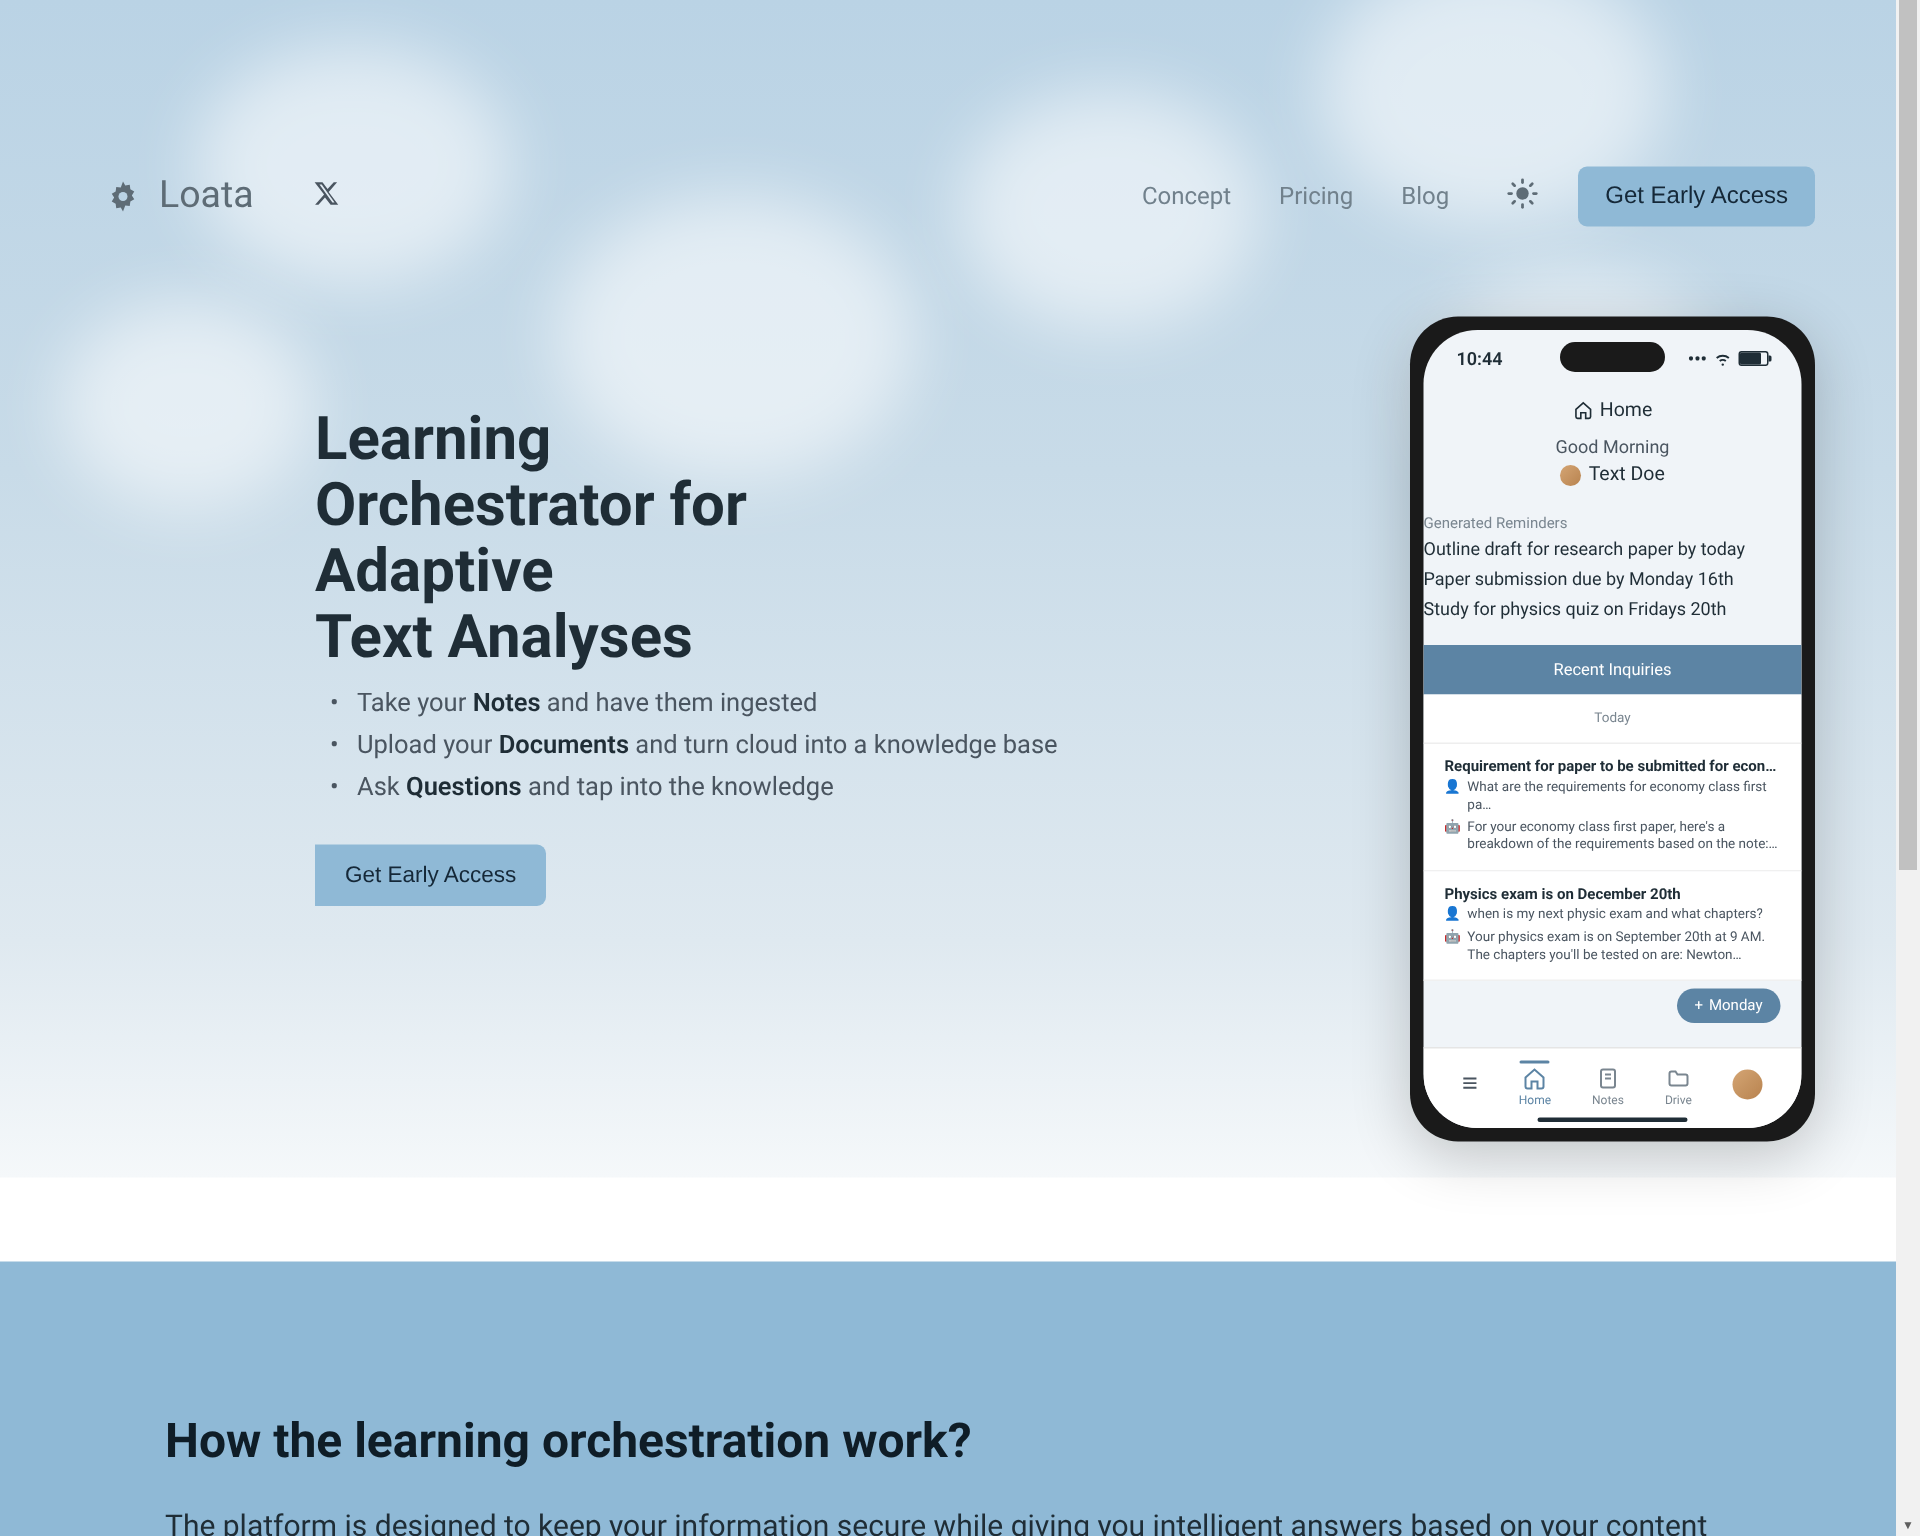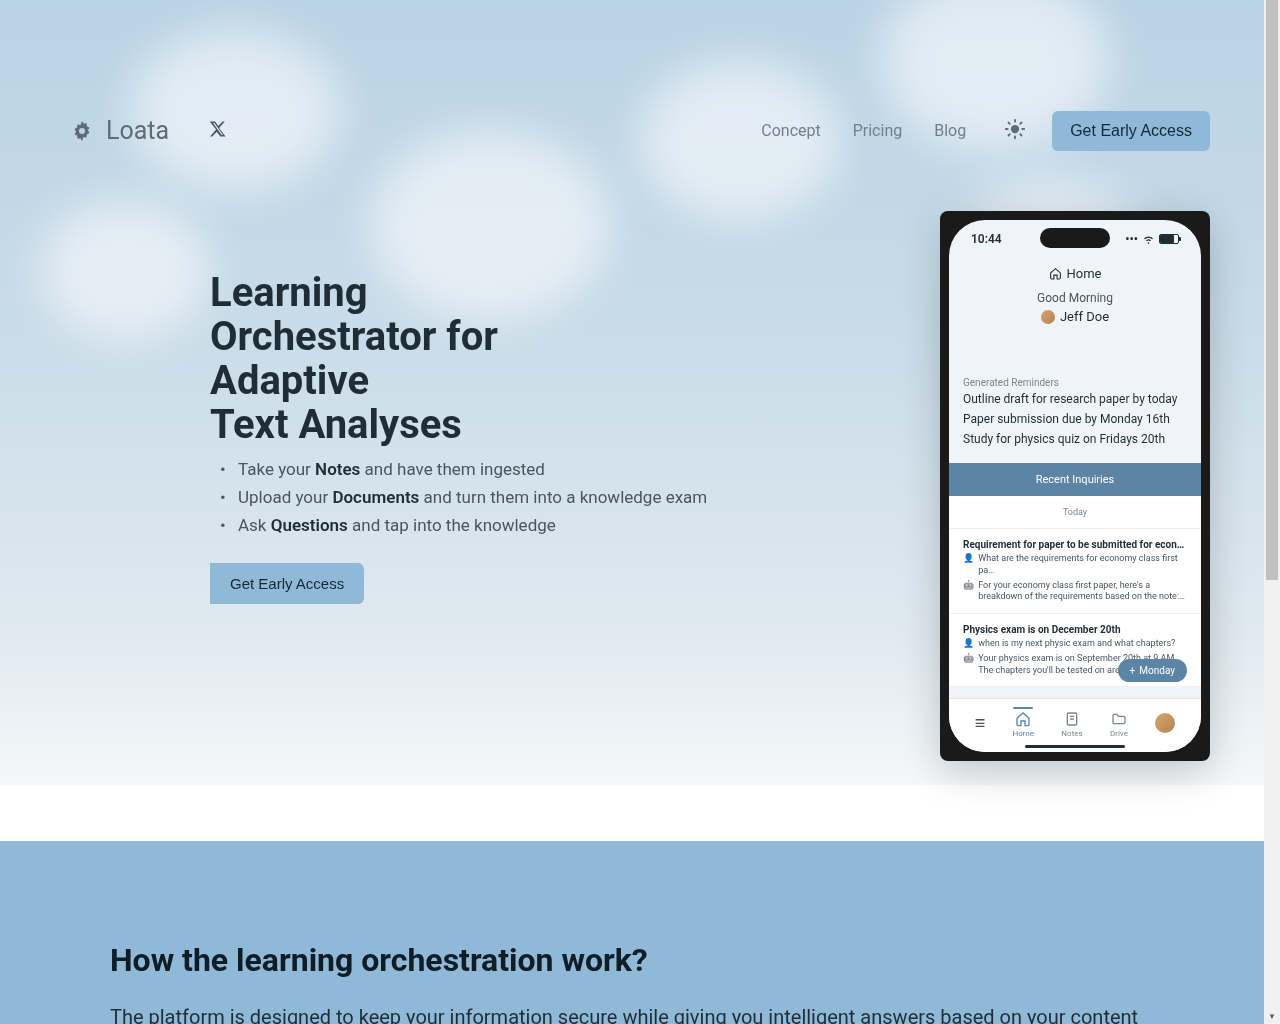--- a/index.html
+++ b/index.html
@@ -25,35 +25,35 @@
 .hero-bullets li{position:relative;color:#4a5560;font-size:17px;margin-bottom:8px}
 .hero-bullets li::before{content:"•";position:absolute;left:-18px;color:#4a5560}
 .hero-bullets strong{color:#1f2d36;font-weight:600}
 .email-form{margin-top:28px;display:flex;max-width:380px}
 .email-input-wrap{position:relative;flex:1}
 .email-input{width:100%;padding:12px 40px 12px 40px;border:1px solid #d5dde3;border-radius:6px 0 0 6px;font-size:15px;background:#fff;color:#4a5560}
 .email-input::placeholder{color:#9aa6af}
 .mail-icon{position:absolute;left:12px;top:50%;transform:translateY(-50%);width:16px;height:16px;color:#9aa6af}
 .asterisk{position:absolute;right:12px;top:50%;transform:translateY(-50%);color:#8fb9d6;font-size:18px}
 .email-btn{background:#8fb9d6;color:#152838;border:none;padding:12px 20px;border-radius:0 6px 6px 0;font-size:15px;font-weight:500;cursor:pointer}
-.phone{width:270px;height:550px;background:#1a1a1a;border-radius:8px;padding:9px;flex-shrink:0;box-shadow:0 10px 40px rgba(0,0,0,.2)}
+.phone{width:270px;height:550px;background:#1a1a1a;border-radius:32px;padding:9px;flex-shrink:0;box-shadow:0 10px 40px rgba(0,0,0,.2)}
 .phone-screen{width:100%;height:100%;background:#f0f4f8;border-radius:36px;overflow:hidden;position:relative}
 .notch{position:absolute;top:8px;left:50%;transform:translateX(-50%);width:70px;height:20px;background:#1a1a1a;border-radius:11px}
 .status-bar{display:flex;justify-content:space-between;padding:12px 22px 0;font-size:12px;font-weight:600;color:#1f2d36}
 .status-icons{display:flex;gap:4px;align-items:center}
 .wifi{width:13px;height:10px}
 .batt{width:20px;height:10px;border:1px solid #1f2d36;border-radius:2px;position:relative}
 .batt::after{content:"";position:absolute;right:-3px;top:2px;width:2px;height:4px;background:#1f2d36;border-radius:0 1px 1px 0}
 .batt-fill{background:#1f2d36;width:80%;height:100%;border-radius:1px}
 .ph-home{text-align:center;margin-top:20px;font-size:13px;color:#1f2d36;display:flex;align-items:center;justify-content:center;gap:5px}
 .home-ico{width:13px;height:13px}
 .ph-greet{text-align:center;margin-top:10px;font-size:12px;color:#4a5560}
 .ph-user{text-align:center;margin-top:4px;font-size:13px;color:#1f2d36;display:flex;align-items:center;justify-content:center;gap:5px}
 .avatar{width:14px;height:14px;border-radius:50%;background:linear-gradient(135deg,#d4a574,#b8834f)}
-.ph-section{padding:0 14px;margin-top:53px}
+.ph-section{padding:0 0;margin-top:20px}
 .ph-label{font-size:10px;color:#7a8690}
 .ph-reminder{font-size:12px;color:#1f2d36;margin-top:3px;line-height:1.4}
 .ph-divider{background:#5c84a4;color:#fff;text-align:center;padding:10px;font-size:11px;margin-top:16px}
 .ph-today{text-align:center;font-size:9px;color:#7a8690;padding:11px 0;background:#fff;border-bottom:1px solid #eee}
 .ph-card{padding:10px 14px;background:#fff;border-bottom:1px solid #f0f0f0}
 .ph-card-title{font-size:10px;font-weight:700;color:#1f2d36;white-space:nowrap;overflow:hidden;text-overflow:ellipsis}
 .ph-card-line{font-size:9px;color:#4a5560;margin-top:3px;display:flex;gap:4px;line-height:1.3}
 .ph-card-line .emoji{flex-shrink:0}
 .ph-card-text{overflow:hidden;display:-webkit-box;-webkit-line-clamp:2;-webkit-box-orient:vertical}
 .ph-inquiry{position:absolute;right:14px;bottom:70px;background:#5c84a4;color:#fff;padding:6px 12px;border-radius:14px;font-size:10px;display:flex;align-items:center;gap:4px}
@@ -124,21 +124,21 @@
   <div class="hero">
     <div class="hero-left">
       <h1 class="hero-title">
         <span>Learning</span><br>
         <span>Orchestrator for</span><br>
         <span>Adaptive</span><br>
         <span>Text Analyses</span>
       </h1>
       <ul class="hero-bullets">
         <li><span>Take your </span><strong>Notes</strong><span> and have them ingested</span></li>
-        <li><span>Upload your </span><strong>Documents</strong><span> and turn them into a knowledge exam</span></li>
+        <li><span>Upload your </span><strong>Documents</strong><span> and turn cloud into a knowledge base</span></li>
         <li><span>Ask </span><strong>Questions</strong><span> and tap into the knowledge</span></li>
       </ul>
       <div class="email-form">
         <button class="email-btn">Get Early Access</button>
       </div>
     </div>
 
     <div class="phone">
       <div class="phone-screen">
         <div class="notch"></div>
@@ -156,21 +156,21 @@
         </div>
         <div class="ph-home">
           <svg class="home-ico" viewBox="0 0 24 24" fill="none" stroke="#1f2d36" stroke-width="2">
               <path d="M3 11l9-8 9 8v9a2 2 0 01-2 2h-4v-7h-6v7H5a2 2 0 01-2-2v-9z"></path>
             </svg>
           <span>Home</span>
         </div>
         <div class="ph-greet">Good Morning</div>
         <div class="ph-user">
           <div class="avatar"></div>
-          <span>Jeff Doe</span>
+          <span>Text Doe</span>
         </div>
         <div class="ph-section">
           <div class="ph-label">Generated Reminders</div>
           <div class="ph-reminder">Outline draft for research paper by today</div>
           <div class="ph-reminder">Paper submission due by Monday 16th</div>
           <div class="ph-reminder">Study for physics quiz on Fridays 20th</div>
         </div>
         <div class="ph-divider">Recent Inquiries</div>
         <div class="ph-today">Today</div>
         <div class="ph-card">

